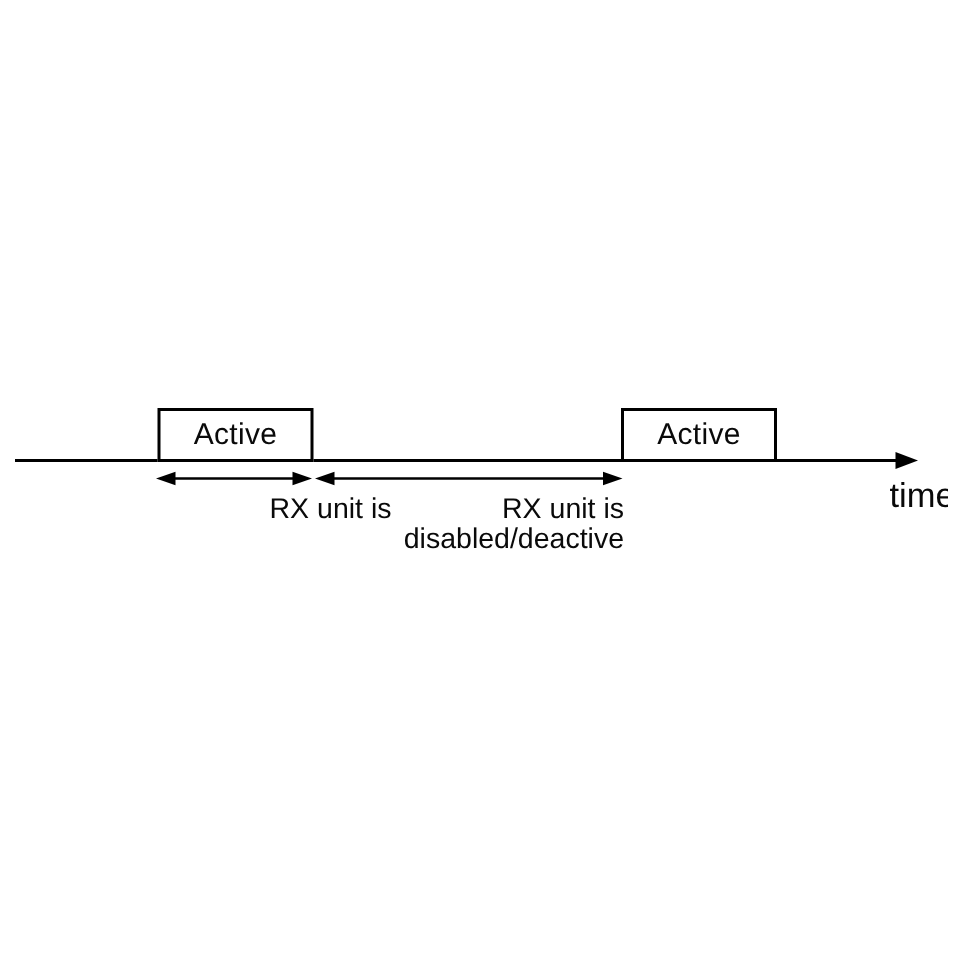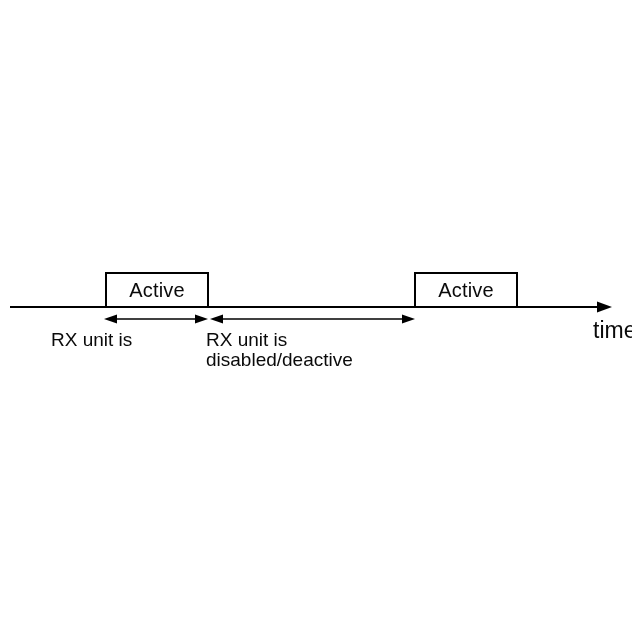--- a/index.html
+++ b/index.html
@@ -31,21 +31,21 @@
     justify-content: center;
     font-size: 20px;
     letter-spacing: 0.2px;
   }
   .box-1 { left: 105px; }
   .box-2 { left: 414px; }
   .interval-label {
     position: absolute;
     top: 330px;
     width: 210px;
-    text-align: left;
+    text-align: right;
     font-size: 19px;
     line-height: 20px;
     white-space: nowrap;
   }
   .interval-label span { display: block; }
   .label-1 { left: 51px; }
   .label-2 { left: 206px; }
   .time-label {
     position: absolute;
     left: 593px;

